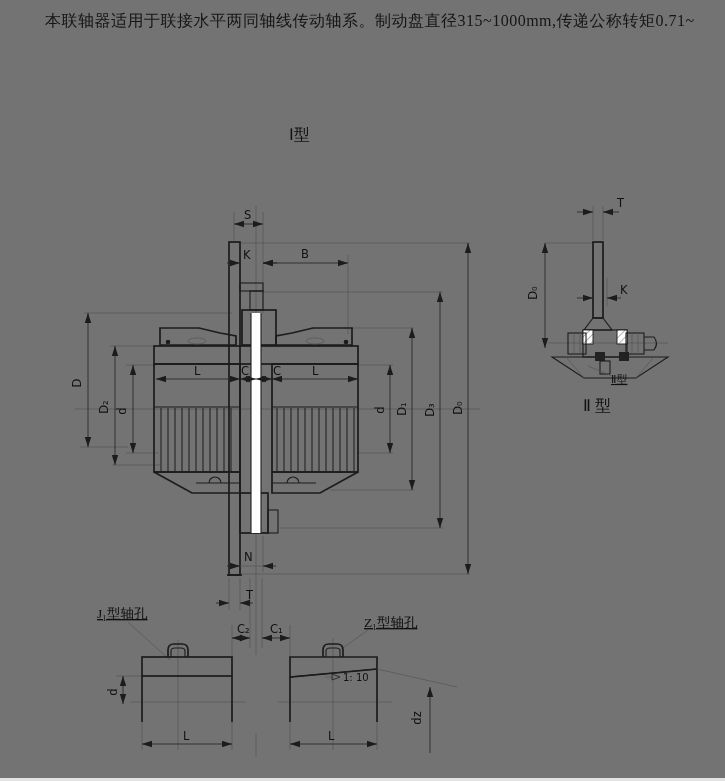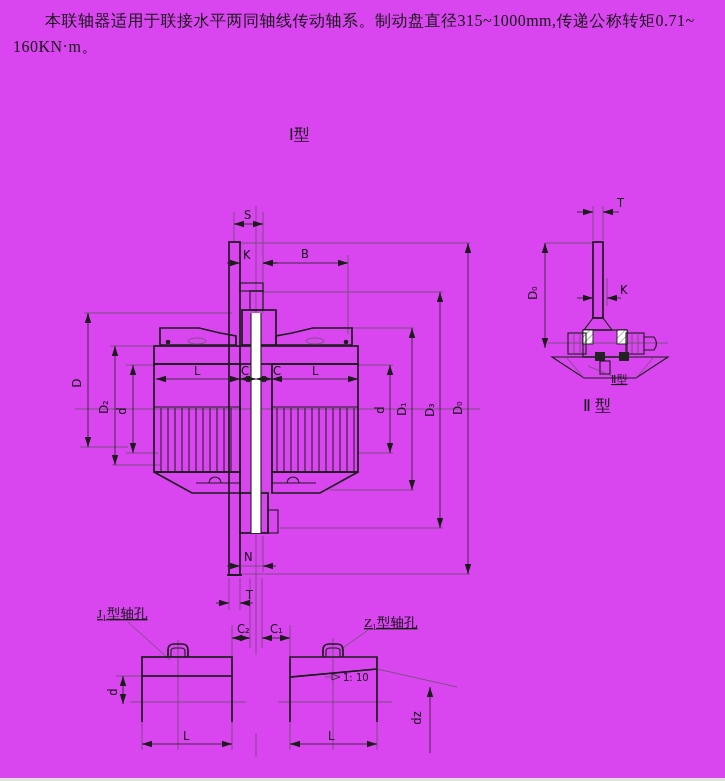--- a/index.html
+++ b/index.html
@@ -1,36 +1,35 @@
 <!DOCTYPE html>
 <html><head>
 <meta charset="utf-8">
 <style>
   html,body{margin:0;padding:0;background:#fff;}
-  .page{position:relative;width:725px;height:781px;background:#d946ef;overflow:hidden;
+  .page{position:relative;width:725px;height:781px;background:#737373;overflow:hidden;
         font-family:"Liberation Serif",serif;color:#111;}
   .intro{position:absolute;left:13px;top:8px;width:702px;font-size:16px;line-height:26px;
          letter-spacing:0.5px;color:#151515;}
   .intro .l1{text-indent:2em;}
   .intro .l2{text-indent:0;}
   svg text{font-family:"DejaVu Sans",sans-serif;font-size:11.5px;fill:#111;}
   svg text.cjk{font-family:"Liberation Serif",serif;font-size:13.5px;}
   svg text.cap{font-family:"Liberation Serif",serif;font-size:16px;}
   svg text.small{font-size:10px;}
   svg text.note{font-family:"Liberation Serif",serif;font-size:11px;text-decoration:underline;}
   svg text.ul{text-decoration:underline;}
   .bottom-edge{position:absolute;left:0;bottom:0;width:725px;height:3px;background:#e2e2e0;}
 </style>
 </head>
 <body>
 
 <div class="page">
   <div class="intro">
     <div class="l1">本联轴器适用于联接水平两同轴线传动轴系。制动盘直径315~1000mm,传递公称转矩0.71~</div>
-    <div class="l2">160KN·m。</div>
   </div>
 
   <svg width="725" height="781" viewBox="0 0 725 781">
     <defs>
       <marker id="ar" markerUnits="userSpaceOnUse" markerWidth="11" markerHeight="8" refX="10" refY="4" orient="auto-start-reverse">
         <path d="M0,0.8 L10,4 L0,7.2 Z" fill="#1c1c1c"></path>
       </marker>
       <pattern id="hL" width="5" height="5" patternUnits="userSpaceOnUse" patternTransform="rotate(-45)">
         <rect width="5" height="5" fill="#ffffff"></rect>
         <line x1="0" y1="0" x2="0" y2="5" stroke="#3a3a3a" stroke-width="0.8"></line>

